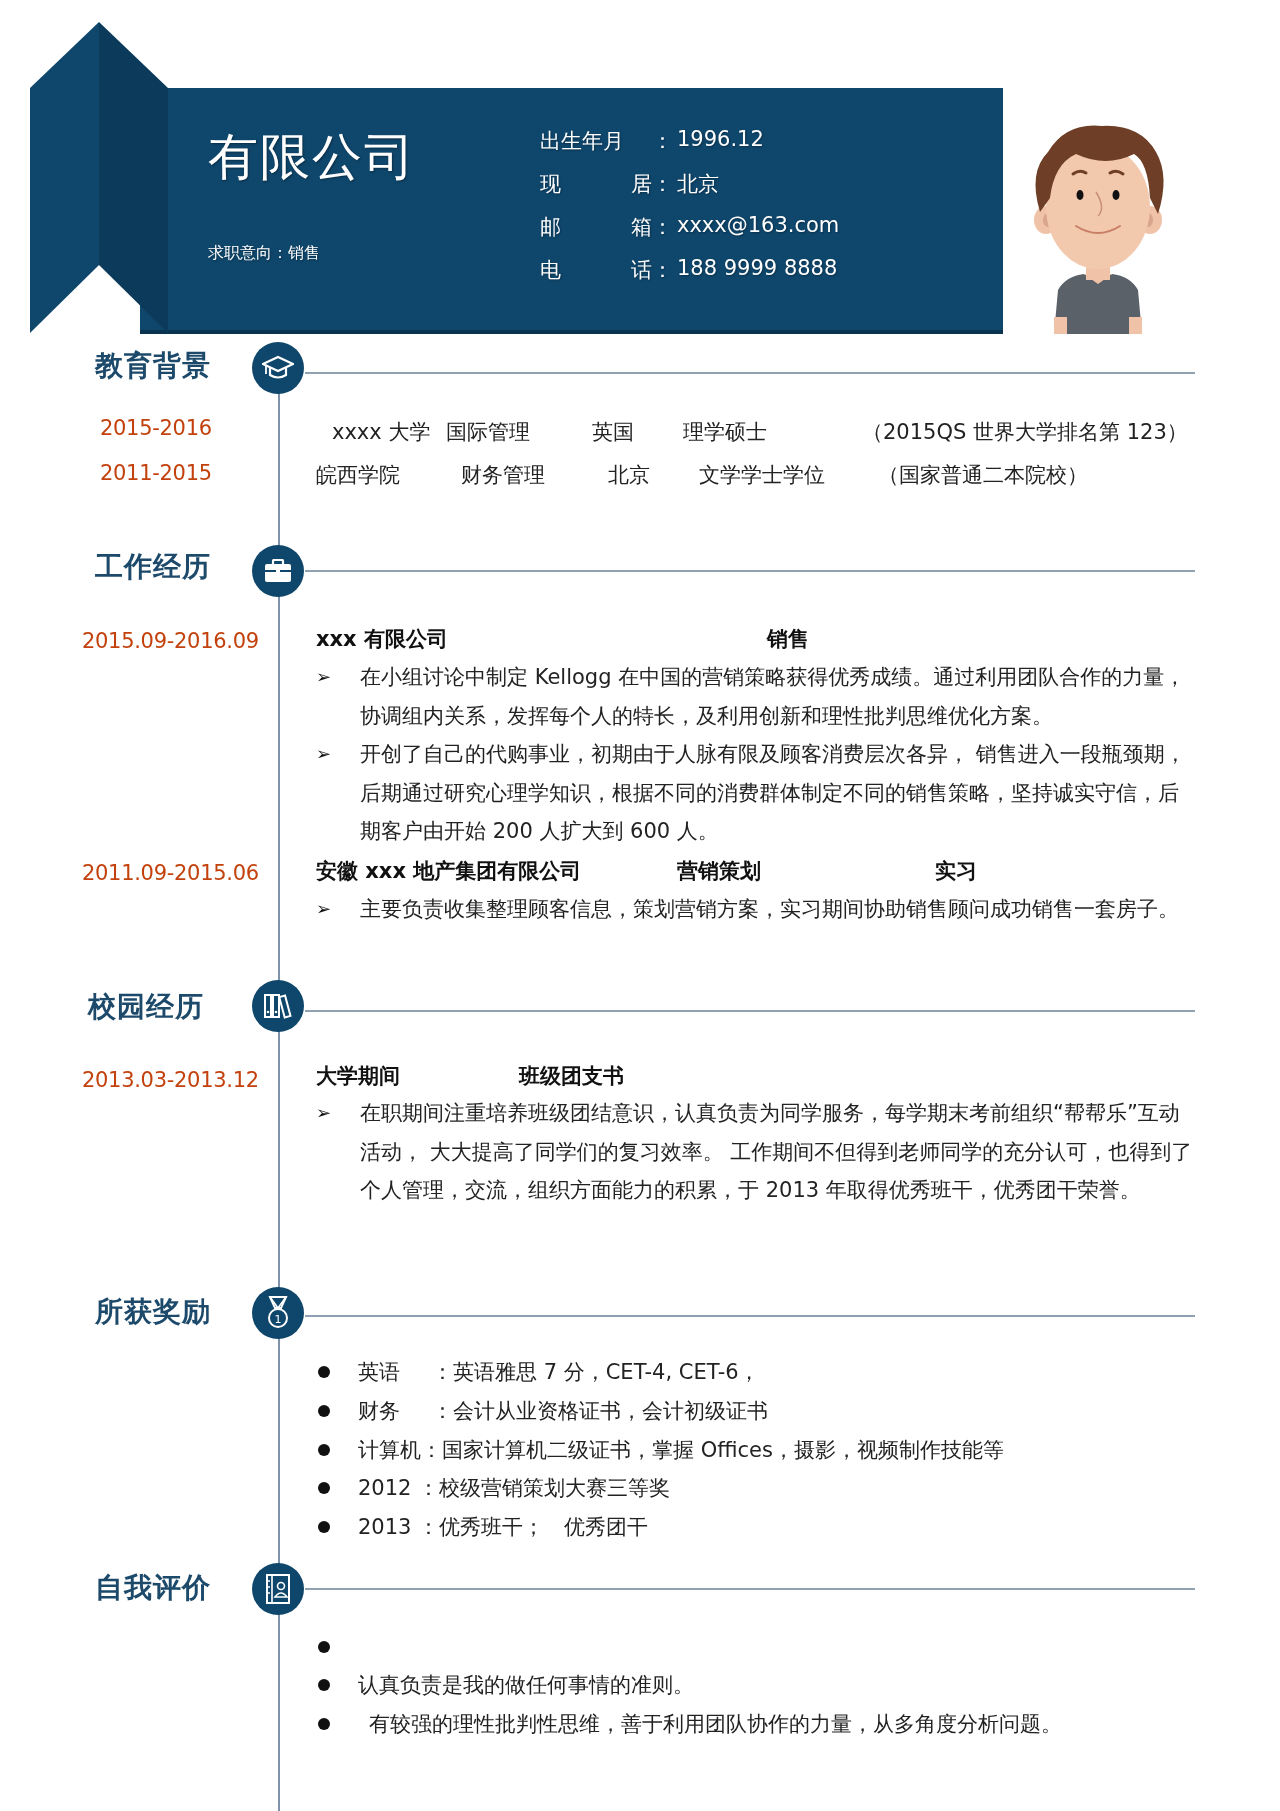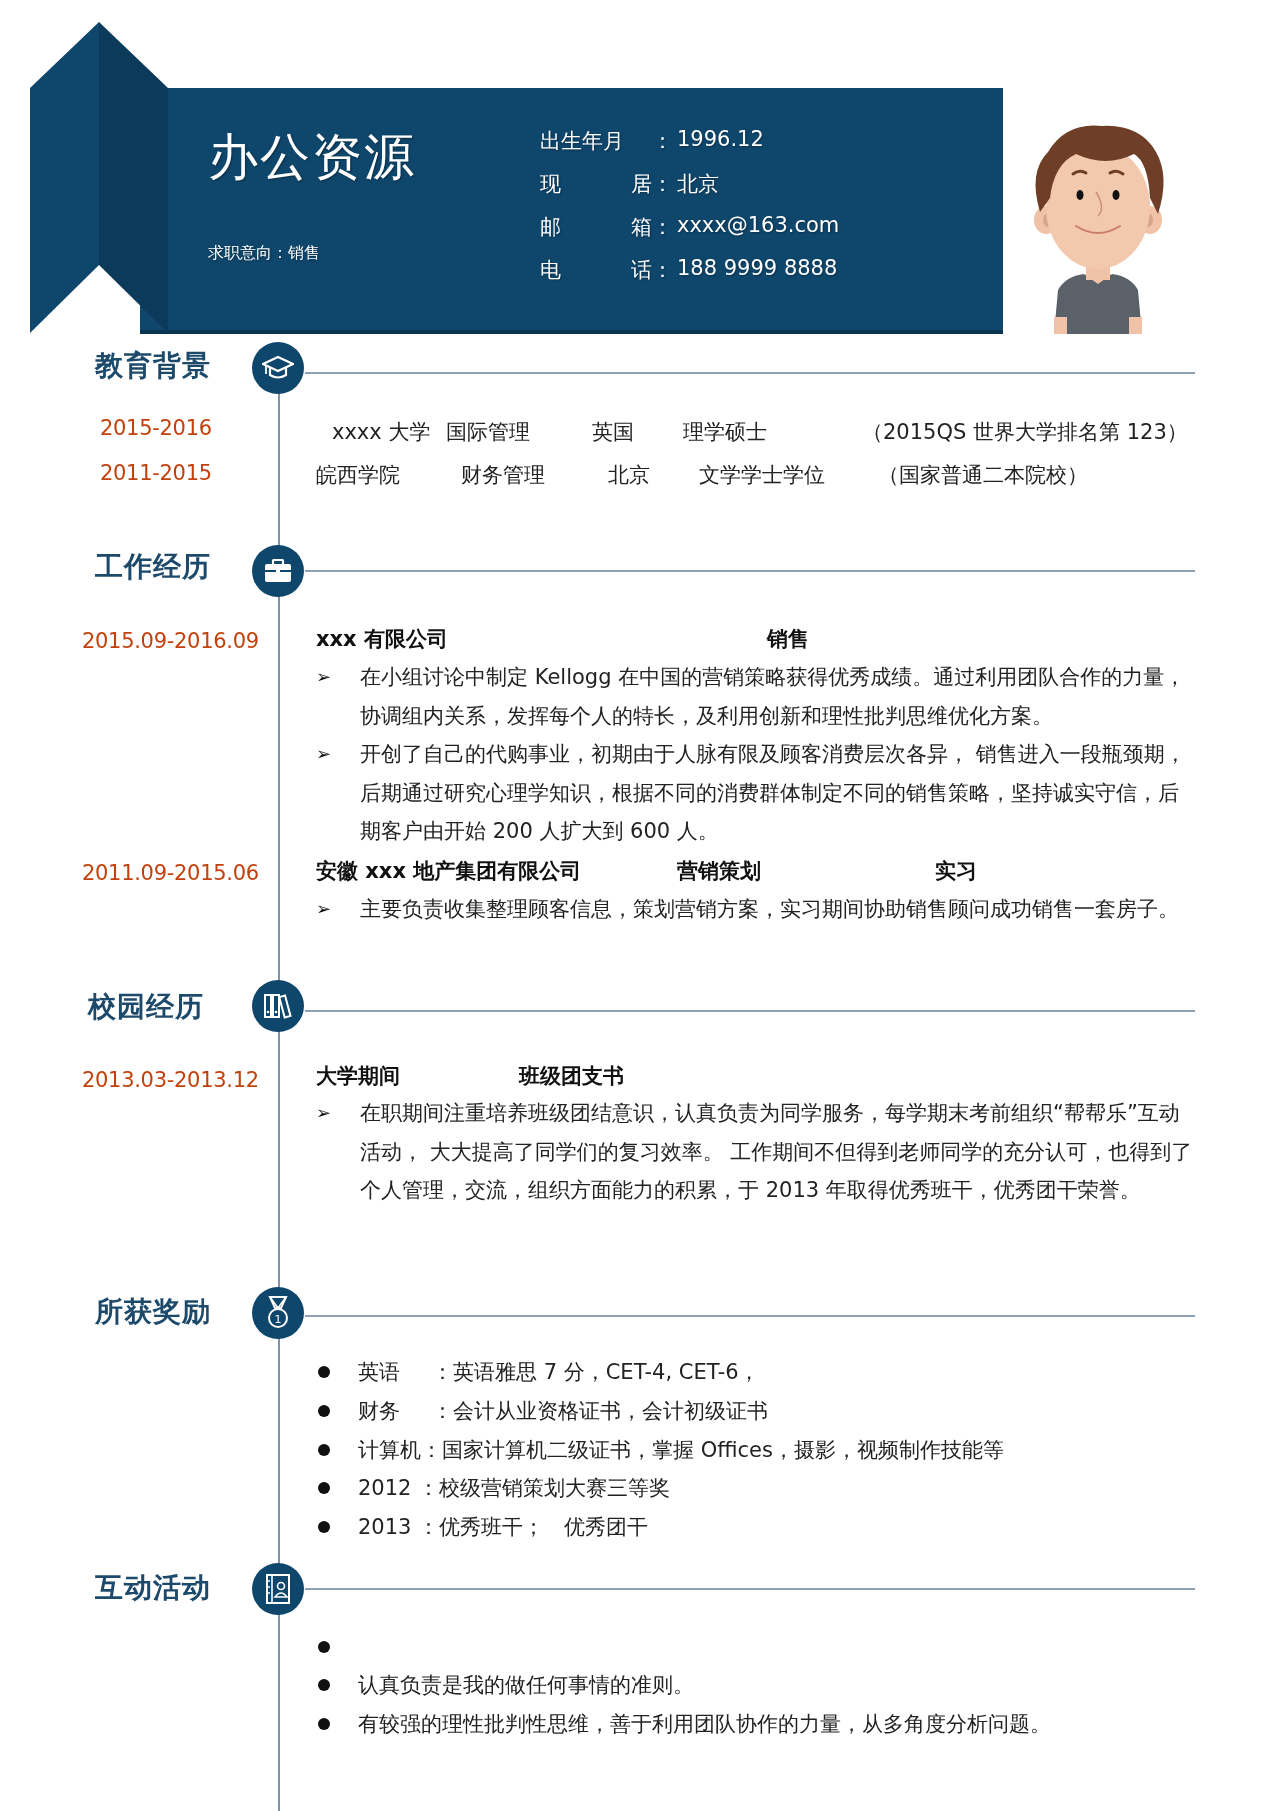--- a/index.html
+++ b/index.html
@@ -42,21 +42,21 @@
 </head>
 <body>
 
 <svg class="ribbon" viewBox="0 0 1280 340" width="1280" height="340">
   <rect x="140" y="88" width="863" height="245" fill="#0f466b"></rect>
   <rect x="140" y="330" width="863" height="4" fill="#0a3350"></rect>
   <polygon points="30,88 99,22 99,265 30,333" fill="#0f466b"></polygon>
   <polygon points="99,22 168,88 168,333 99,265" fill="#0b3a5a"></polygon>
 </svg>
 
-<div class="abs banner-text name">办公资源</div>
+<div class="abs banner-text name">有限公司</div>
 <div class="abs banner-text intent">
   <span>求职意向：</span><span>销售</span>
 </div>
 
 <div class="abs banner-text info-row" style="top:127px;">
   <span class="info-label">
       <span>出生年月</span>
     </span>
   <span>：</span>
   <span class="info-value">1996.12</span>
@@ -228,37 +228,37 @@
   <span>：</span>
   <span>校级营销策划大赛三等奖</span>
 </div>
 <div class="abs bullet-row" style="top:1512px;">
   <span class="dot"></span>
   <span class="award-key" style="width:60px;">2013</span>
   <span>：</span>
   <span style="white-space:pre;">优秀班干；   优秀团干</span>
 </div>
 
-<div class="abs section-title" style="top:1569px;">互动活动</div>
+<div class="abs section-title" style="top:1569px;">自我评价</div>
 <div class="abs section-icon" style="left:252px; top:1563px;">
   <svg width="26" height="30" viewBox="0 0 26 30">
       <rect x="2" y="1" width="22" height="28" fill="none" stroke="#fff" stroke-width="2"></rect>
       <line x1="7" y1="1" x2="7" y2="29" stroke="#fff" stroke-width="1.6"></line>
       <line x1="2" y1="7" x2="5" y2="7" stroke="#fff" stroke-width="1.5"></line>
       <line x1="2" y1="13" x2="5" y2="13" stroke="#fff" stroke-width="1.5"></line>
       <line x1="2" y1="19" x2="5" y2="19" stroke="#fff" stroke-width="1.5"></line>
       <circle cx="16" cy="12" r="3.5" fill="none" stroke="#fff" stroke-width="1.6"></circle>
       <path d="M10 23 Q16 15 22 23 Z" fill="none" stroke="#fff" stroke-width="1.6"></path>
     </svg>
 </div>
 <div class="abs section-rule" style="top:1588px;"></div>
 
 <div class="abs bullet-row" style="top:1632px;">
   <span class="dot"></span>
 </div>
 <div class="abs bullet-row" style="top:1670px;">
   <span class="dot"></span>
   <span>认真负责是我的做任何事情的准则。</span>
 </div>
-<div class="abs bullet-row" style="top:1709px;">
+<div class="abs bullet-row" style="top:1709px;gap:11px;">
   <span class="dot"></span>
   <span>有较强的理性批判性思维，善于利用团队协作的力量，从多角度分析问题。</span>
 </div>
 
 </body></html>

